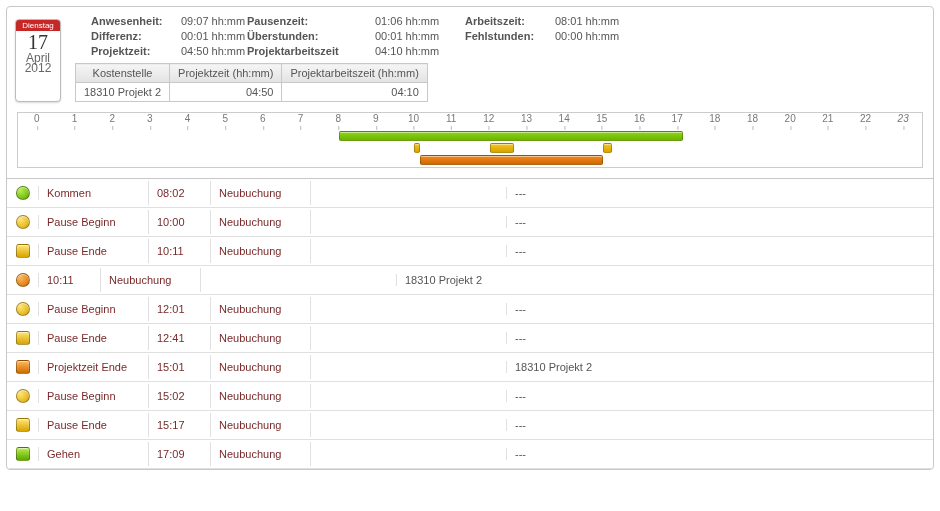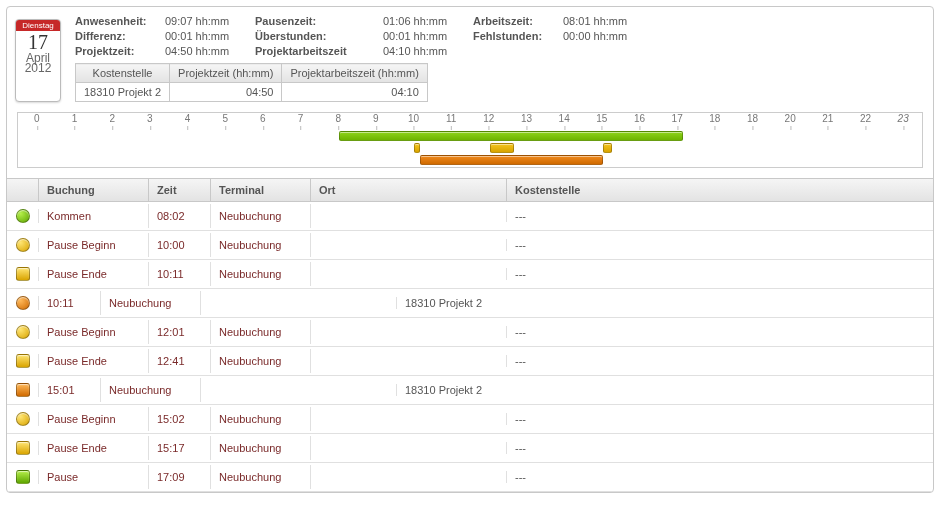--- a/index.html
+++ b/index.html
@@ -56,28 +56,29 @@
     line-height: 10px;
   }
   .summary-grid {
     flex: 1;
   }
   .sum-row {
     display: flex;
     gap: 0;
     margin-bottom: 3px;
     flex-wrap: wrap;
+    margin-left: 16px;
   }
   .sum-label {
     width: 90px;
     font-weight: bold;
     color: #555;
   }
   .sum-val {
-    width: 90px;
+    width: 66px;
     color: #555;
   }
   .sum-label.w2 { width: 128px; }
   .sum-val.w2 { width: 90px; }
   .sum-label.w3 { width: 90px; }
   .sum-val.w3 { width: 90px; }
 
   .cc-table {
     margin-top: 6px;
     border: 1px solid #c8c8c8;
@@ -286,28 +287,20 @@
           <div class="bar green" style="top: 0px; left: 35.5417%; width: 38%;"></div>
           <div class="bar yellow" style="top: 12px; left: 43.75%; width: 0.75%;"></div>
           <div class="bar yellow" style="top: 12px; left: 52.1667%; width: 2.75%;"></div>
           <div class="bar yellow" style="top: 12px; left: 64.7083%; width: 1.04167%;"></div>
           <div class="bar orange" style="top: 24px; left: 44.5%; width: 20.1667%;"></div>
         </div>
     </div>
   </div>
 
   <div class="grid">
-    <div class="grid-head">
-      <div class="gh col-icon"></div>
-      <div class="gh col-book">Buchung</div>
-      <div class="gh col-time">Zeit</div>
-      <div class="gh col-term">Terminal</div>
-      <div class="gh col-ort">Ort</div>
-      <div class="gh col-cc">Kostenstelle</div>
-    </div>
     <div class="grid-body" id="grid-body">
         <div class="row">
           <div class="cell col-icon">
             <span class="dot c-green"></span>
           </div>
           <div class="cell col-book">Kommen</div>
           <div class="cell col-time">08:02</div>
           <div class="cell col-term">Neubuchung</div>
           <div class="cell col-ort"></div>
           <div class="cell col-cc">---</div>
@@ -358,20 +351,21 @@
           <div class="cell col-book">Pause Ende</div>
           <div class="cell col-time">12:41</div>
           <div class="cell col-term">Neubuchung</div>
           <div class="cell col-ort"></div>
           <div class="cell col-cc">---</div>
         </div>
         <div class="row">
           <div class="cell col-icon">
             <span class="sq  s-orange"></span>
           </div>
+          <div class="cell col-book">Projektzeit Ende</div>
           <div class="cell col-time">15:01</div>
           <div class="cell col-term">Neubuchung</div>
           <div class="cell col-ort"></div>
           <div class="cell col-cc">18310 Projekt 2</div>
         </div>
         <div class="row">
           <div class="cell col-icon">
             <span class="dot c-yellow"></span>
           </div>
           <div class="cell col-book">Pause Beginn</div>
@@ -387,21 +381,21 @@
           <div class="cell col-book">Pause Ende</div>
           <div class="cell col-time">15:17</div>
           <div class="cell col-term">Neubuchung</div>
           <div class="cell col-ort"></div>
           <div class="cell col-cc">---</div>
         </div>
         <div class="row">
           <div class="cell col-icon">
             <span class="sq  s-green"></span>
           </div>
-          <div class="cell col-book">Pause</div>
+          <div class="cell col-book">Gehen</div>
           <div class="cell col-time">17:09</div>
           <div class="cell col-term">Neubuchung</div>
           <div class="cell col-ort"></div>
           <div class="cell col-cc">---</div>
         </div>
       </div>
   </div>
 </div>
 
 </body></html>

